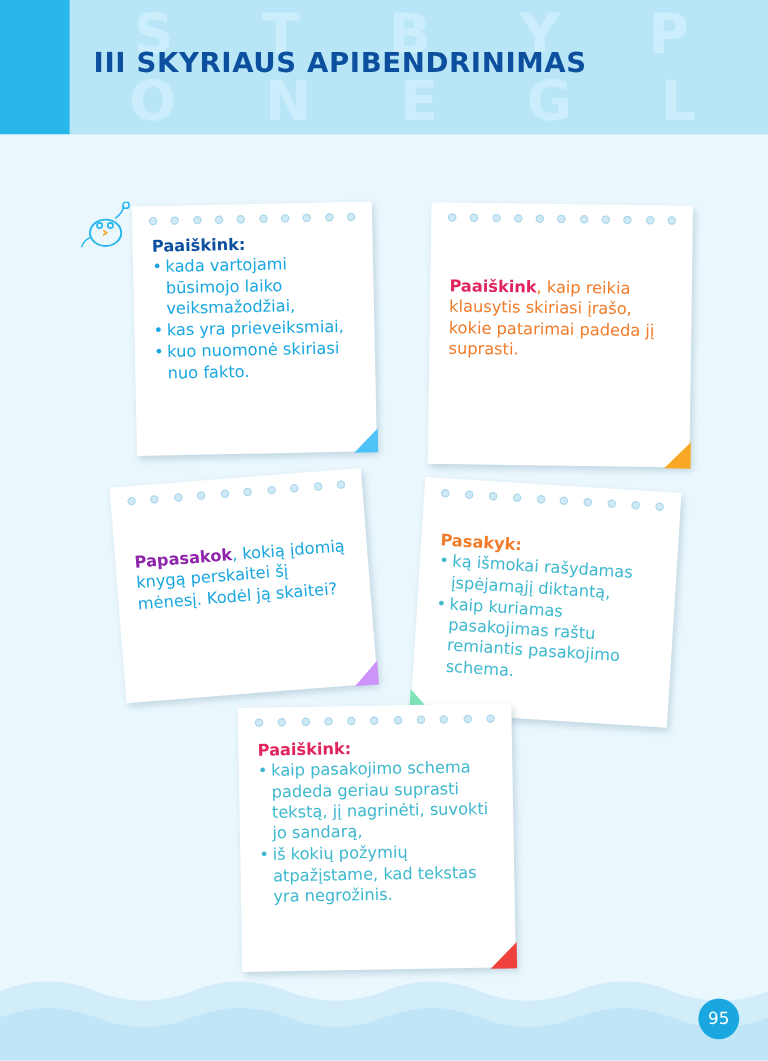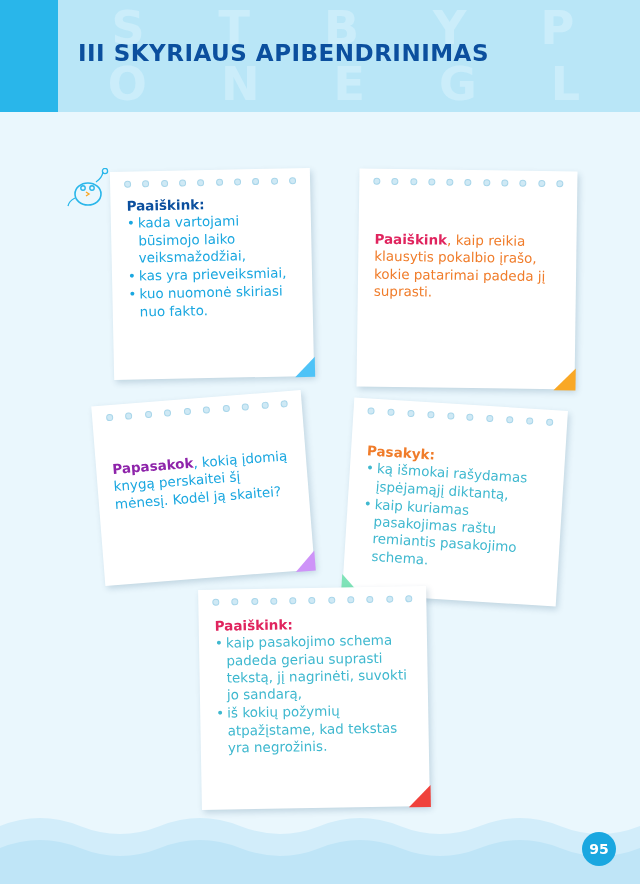--- a/index.html
+++ b/index.html
@@ -64,21 +64,21 @@
     width: 640px; height: 92px;
   }
   .page-number {
     position: absolute;
     right: 24px; bottom: 18px;
     width: 34px; height: 34px;
     border-radius: 50%;
     background: #1aa7e0;
     color: #ffffff;
     font-size: 14px;
-    font-weight: bold;
+    font-weight: normal;
     display: flex;
     align-items: center;
     justify-content: center;
   }
   
   .intro {
     position: absolute;
     left: 78px; top: 132px;
     width: 500px;
     color: #111111;
@@ -246,21 +246,21 @@
       <span class="hole"></span>
       <span class="hole"></span>
       <span class="hole"></span>
       <span class="hole"></span>
       <span class="hole"></span>
       <span class="hole"></span>
       <span class="hole"></span>
       <span class="hole"></span>
     </div>
     <div class="note-body">
-      <span class="lead">Paaiškink</span><span>, kaip reikia klausytis pokalbio įrašo, kokie patarimai padeda jį suprasti.</span>
+      <span class="lead">Paaiškink</span><span>, kaip reikia klausytis skiriasi įrašo, kokie patarimai padeda jį suprasti.</span>
     </div>
     <span class="fold"></span>
   </div>
 
   <div class="note" id="note3">
     <div class="holes">
       <span class="hole"></span>
       <span class="hole"></span>
       <span class="hole"></span>
       <span class="hole"></span>

